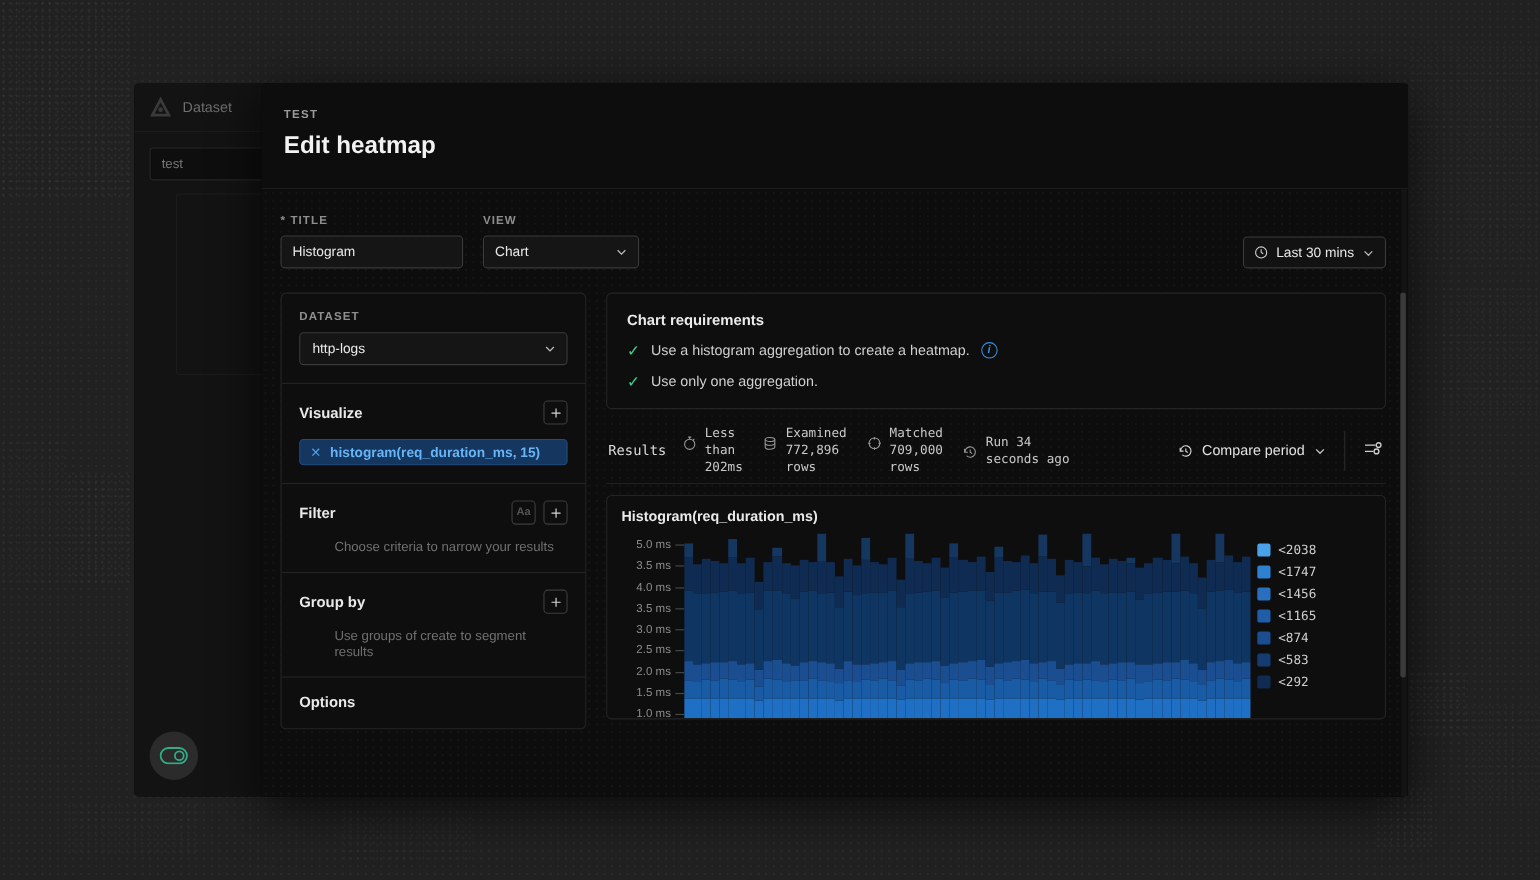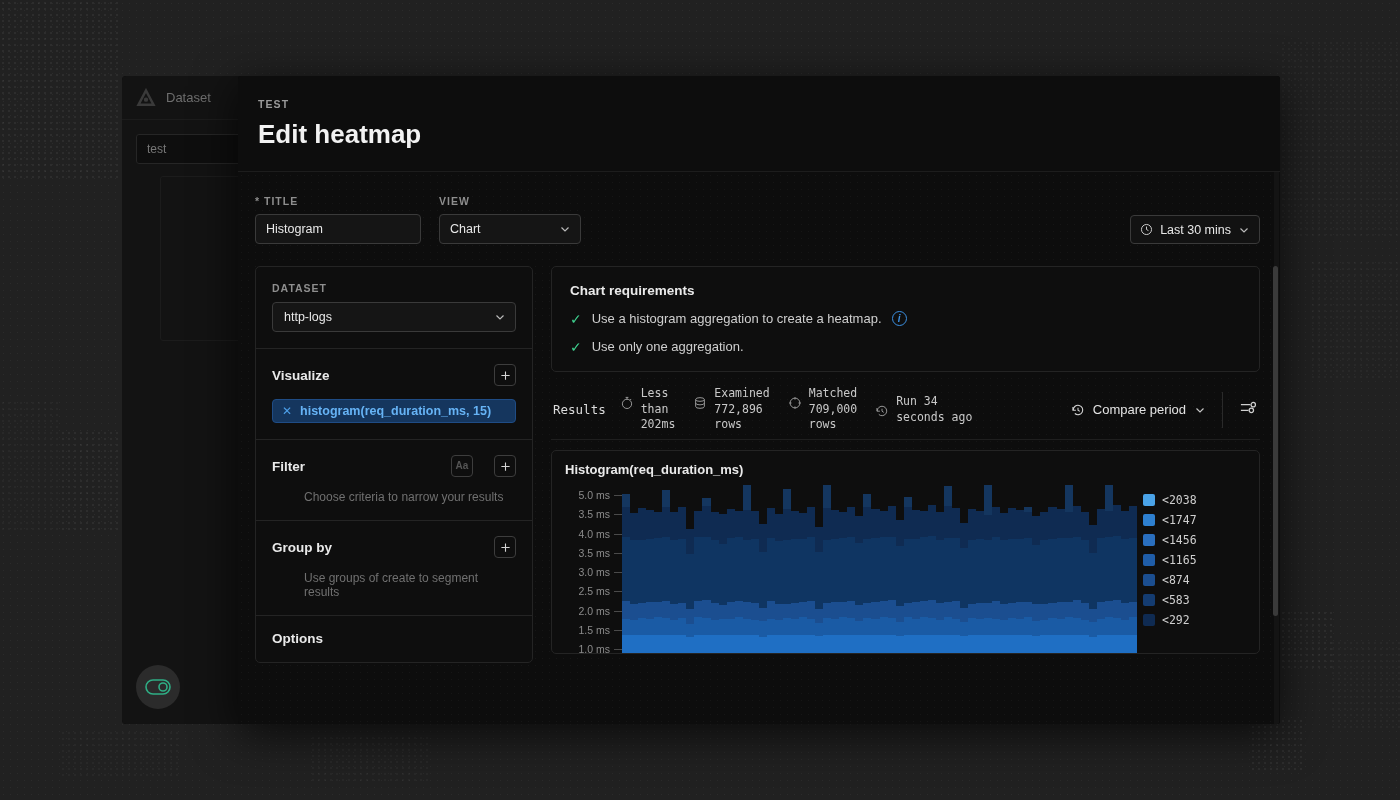--- a/index.html
+++ b/index.html
@@ -74,21 +74,21 @@
   #modal-header {
     height: 96px;
     padding: 22px 20px 0 20px;
     border-bottom: 1px solid #1d1d1d;
     background: #0d0d0d;
   }
   .eyebrow {
     color: #9a9a9a; font-size: 10.5px; letter-spacing: 1.1px; font-weight: 600;
   }
   #modal-title {
-    margin-top: 9px; color: #f2f2f2; font-size: 26px; font-weight: 700;
+    margin-top: 9px; color: #f2f2f2; font-size: 22px; font-weight: 700;
   }
   #modal-body {
     position: relative;
     height: 552px;
     padding: 20px 20px 0 17px;
     background:
       radial-gradient(circle, rgba(255,255,255,0.035) 0.7px, transparent 0.8px) 0 0/7px 7px,
       #0d0d0d;
   }
   #body-scroll-track {
@@ -139,21 +139,21 @@
   .sec:last-child { border-bottom: none; }
   .sec-head { display: flex; align-items: center; justify-content: space-between; }
   .sec-title { color: #e9e9e9; font-size: 13.5px; font-weight: 600; }
   .sec-sub { color: #707070; font-size: 12px; margin-top: 13px; margin-left: 32px; }
   .icon-btn {
     width: 22px; height: 22px; border: 1px solid #3d3d3d; border-radius: 4px;
     display: flex; align-items: center; justify-content: center;
     color: #cfcfcf; font-size: 14px; line-height: 1; background: transparent;
   }
   .icon-btn.aa { color: #555; font-size: 10px; font-weight: 600; }
-  .btn-row { display: flex; align-items: center; gap: 21px; }
+  .btn-row { display: flex; align-items: center; gap: 7px; }
   .chip {
     margin-top: 13px; height: 24px;
     background: #15365e; border: 1px solid #1f4c85; border-radius: 4px;
     display: inline-flex; align-items: center; gap: 8px; padding: 0 9px;
     color: #66b3f5; font-size: 12.5px; font-weight: 600;
     width: 100%;
   }
   .chip .x { color: #4d9fe8; font-size: 12px; font-weight: 400; }
   .dataset-select {
     margin-top: 8px; height: 30px; background: #151515;

